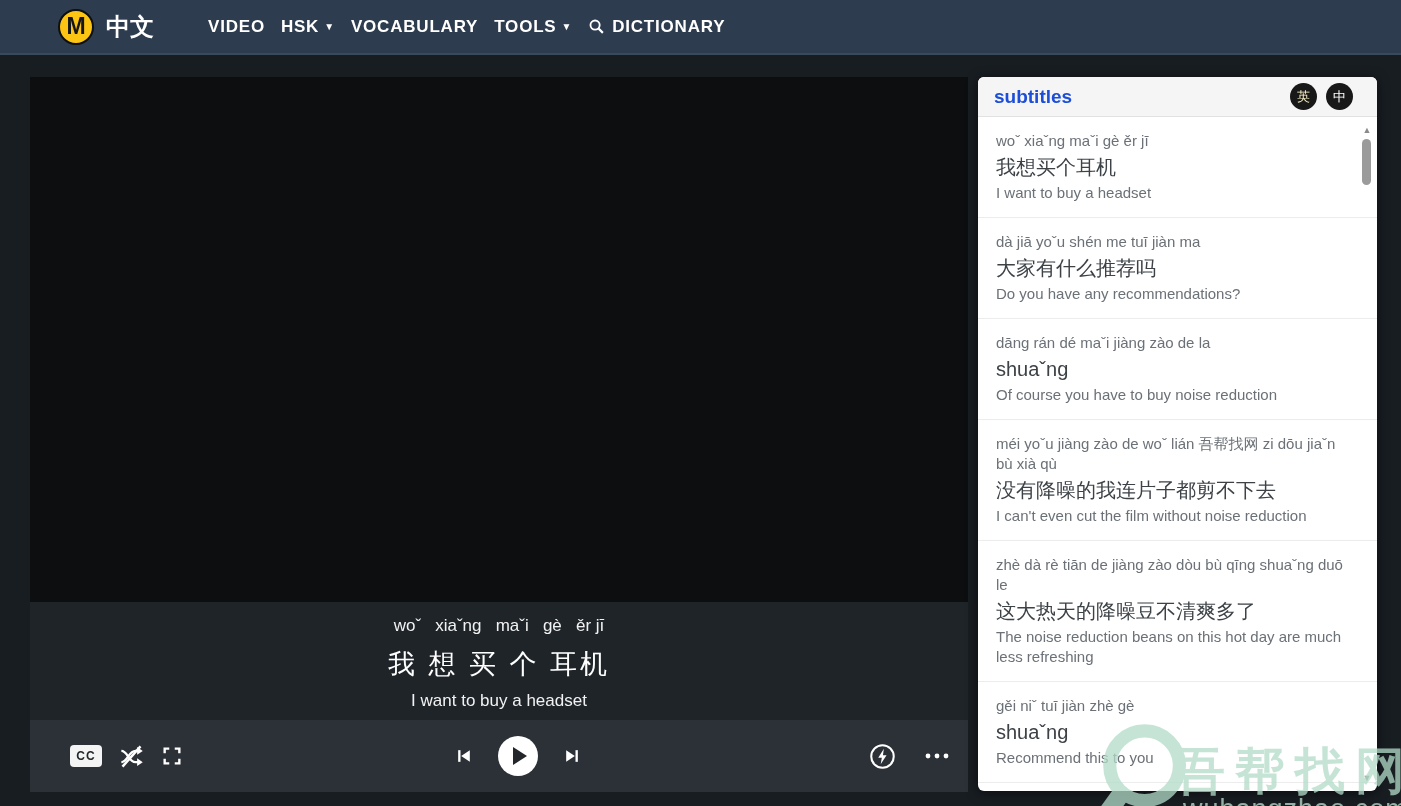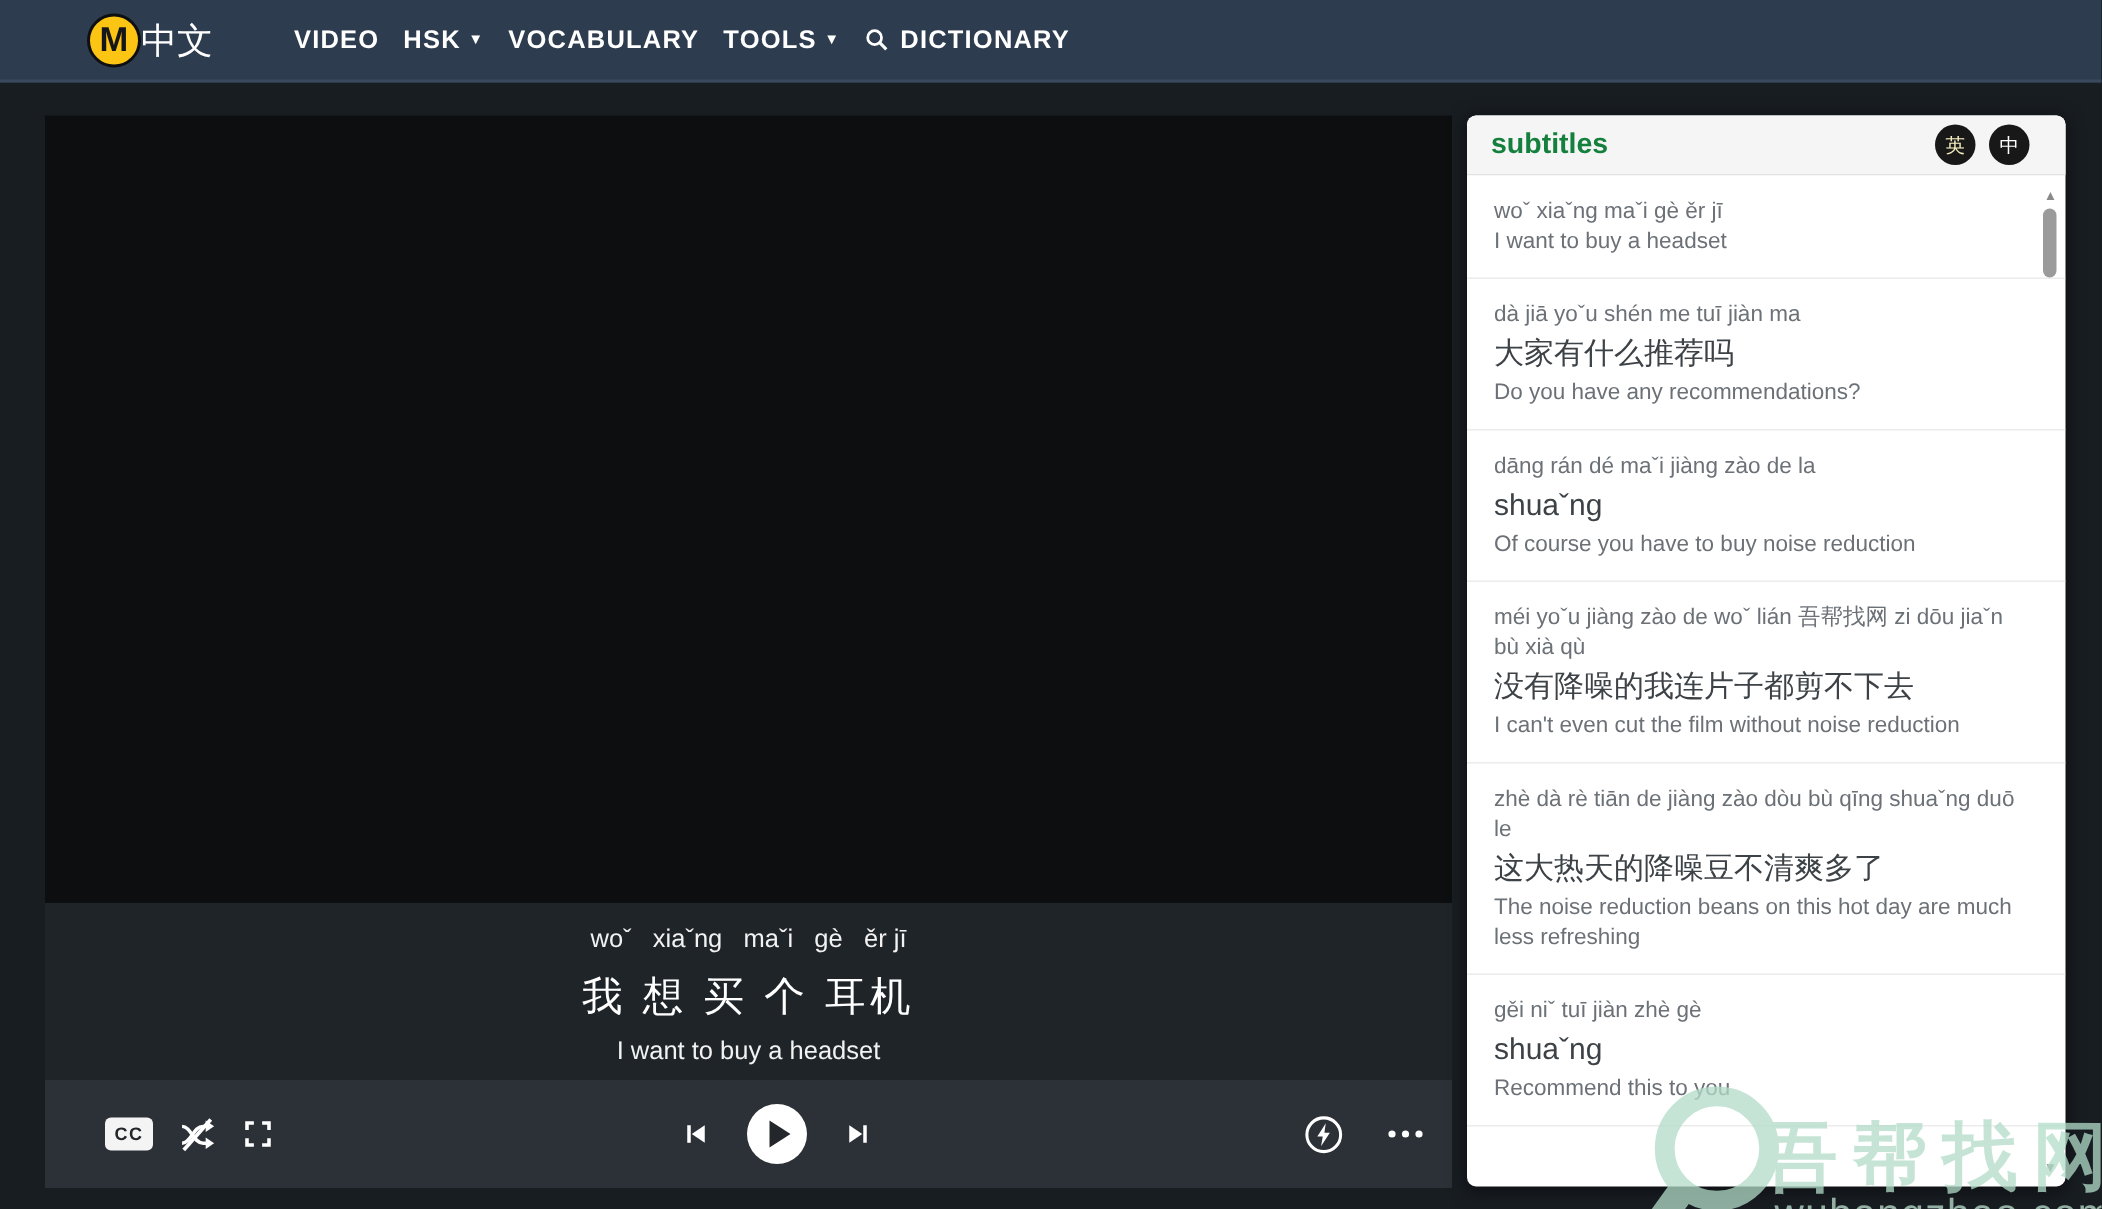--- a/index.html
+++ b/index.html
@@ -7,21 +7,21 @@
   body { background:#181d22; font-family:"Liberation Sans", sans-serif; }
 
   
   .navbar { height:55px; background:#2d3c4e; border-bottom:2px solid #394a5c;
             display:flex; align-items:center; padding-left:58px; }
   .brand { display:flex; align-items:center; cursor:pointer; }
   .logo-circle { width:36px; height:36px; border-radius:50%; background:#fdc513;
                  display:flex; align-items:center; justify-content:center;
                  color:#14161a; font-weight:bold; font-size:23px;
                  border:2px solid #0e0f11; }
-  .brand-title { color:#ffffff; font-weight:normal; font-size:24px; }
+  .brand-title { color:#ffffff; font-weight:bold; font-size:24px; margin-left:12px; }
   .nav-items { display:flex; align-items:center; gap:16px; margin-left:54px; }
   .nav-item { color:#ffffff; font-weight:bold; font-size:17px; letter-spacing:0.8px;
               display:flex; align-items:center; cursor:pointer; }
   .caret { font-size:10px; margin-left:5px; color:#ffffff; }
   .nav-item svg { margin-right:7px; }
 
   
   .main { position:relative; height:749px; }
 
   
@@ -45,21 +45,21 @@
               border-bottom:9px solid transparent; border-left:14px solid #23262a;
               margin-left:4px; }
 
   
   .panel { position:absolute; left:978px; top:22px; width:399px; height:714px;
            background:#ffffff; border-radius:6px;
            box-shadow:0 2px 12px rgba(0,0,0,0.55); }
   .panel-header { height:40px; background:#f5f5f5; border-bottom:1px solid #e2e2e2;
                   border-radius:6px 6px 0 0; display:flex; align-items:center;
                   padding:0 16px; }
-  .panel-title { font-weight:bold; font-size:19px; color:#15803d; }
+  .panel-title { font-weight:bold; font-size:19px; color:#1d4ed8; }
   .toggles { margin-left:auto; display:flex; gap:9px; margin-right:8px; }
   .toggle { width:27px; height:27px; border-radius:50%; background:#181818;
             display:flex; align-items:center; justify-content:center;
             font-size:13px; cursor:pointer; }
   .toggle-en { color:#f5eec0; }
   .toggle-zh { color:#ffffff; }
 
   .panel-body { position:relative; height:673px; overflow:hidden;
                 border-radius:0 0 6px 6px; }
   .entry { padding:14px 34px 14px 18px; border-bottom:1px solid #ececec; cursor:pointer; }
@@ -200,20 +200,21 @@
         </div>
         <div class="toggle toggle-zh">
           <span>中</span>
         </div>
       </div>
     </div>
 
     <div class="panel-body">
       <div class="entry">
         <div class="pinyin">woˇ xiaˇng maˇi gè ěr jī</div>
+        <div class="hanzi">我想买个耳机</div>
         <div class="english">I want to buy a headset</div>
       </div>
       <div class="entry">
         <div class="pinyin">dà jiā yoˇu shén me tuī jiàn ma</div>
         <div class="hanzi">大家有什么推荐吗</div>
         <div class="english">Do you have any recommendations?</div>
       </div>
       <div class="entry">
         <div class="pinyin">dāng rán dé maˇi jiàng zào de la</div>
         <div class="hanzi">shuaˇng</div>

